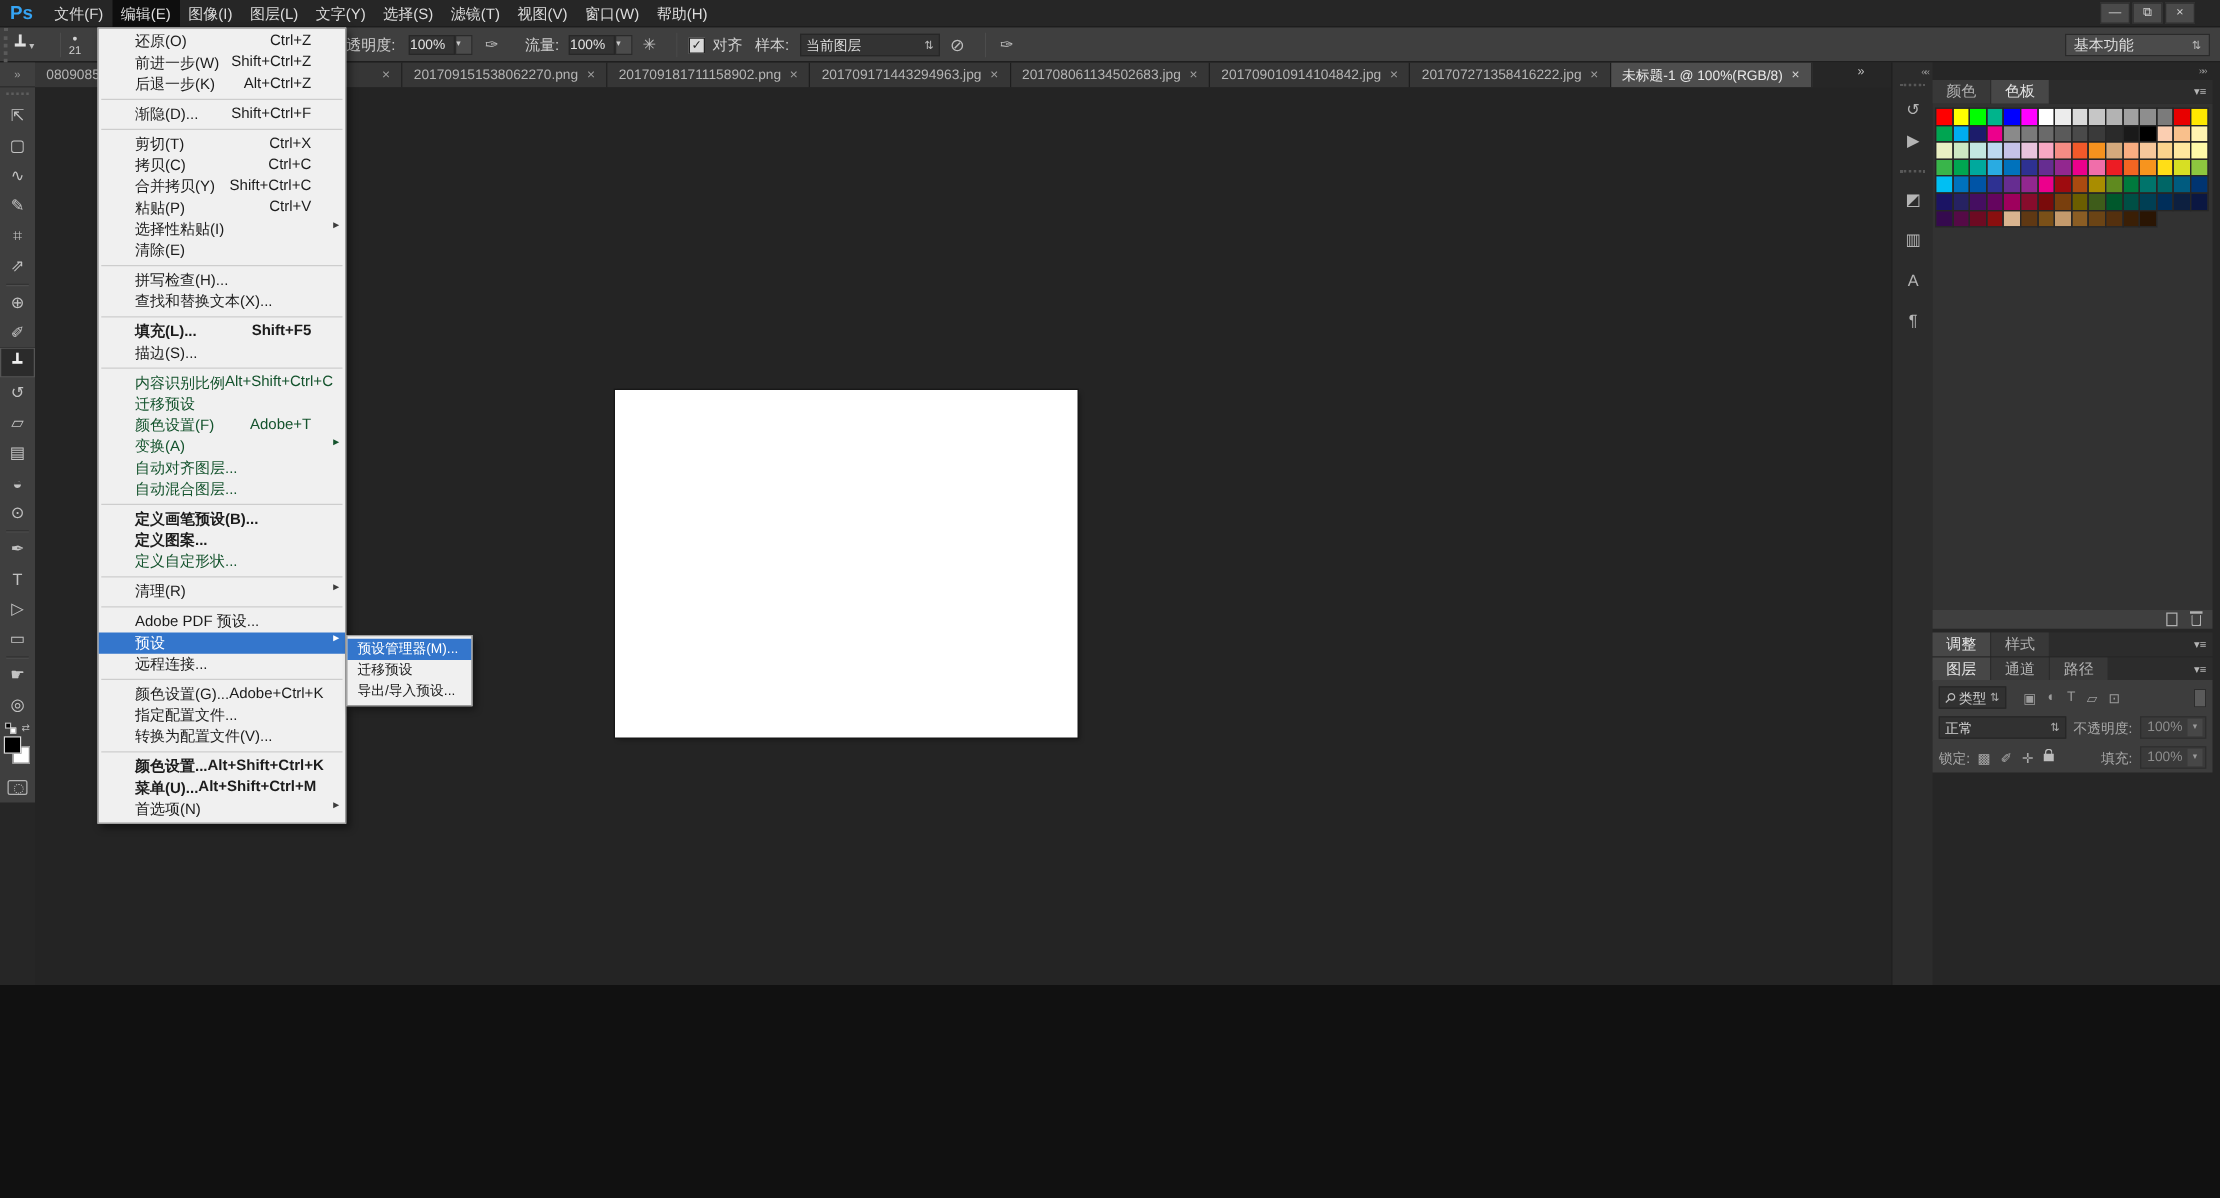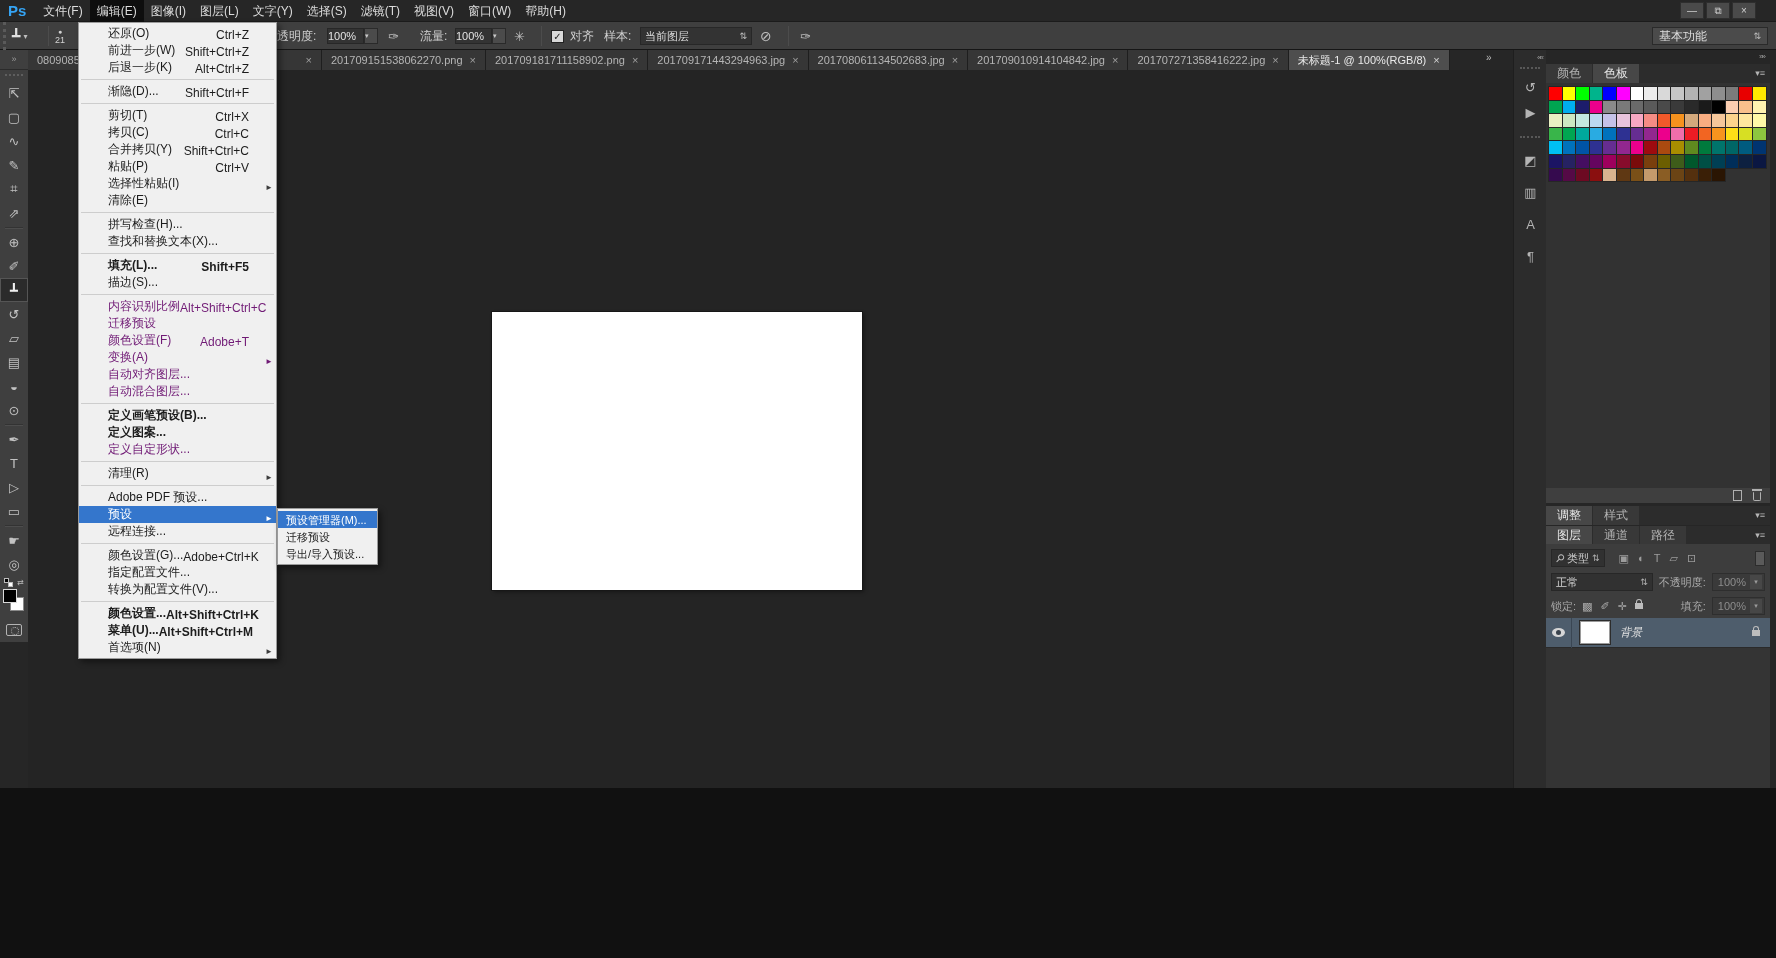--- a/index.html
+++ b/index.html
@@ -129,26 +129,26 @@
   .layer-lock{margin-left:auto;margin-right:10px}
   .lay-footer{top:880px;height:16px;background:#3d3d3d;border-top:1px solid #2b2b2b;display:flex;align-items:center;justify-content:flex-end;gap:9px;padding-right:8px}
   .pfi{color:#b0b0b0;font-size:11px;line-height:14px}
   .pfi.fx{font-size:9px;font-style:italic}
   .csstrash{display:inline-block;width:8px;height:9px;border:1px solid #b0b0b0;border-top:none;border-radius:1px 1px 2px 2px;position:relative;margin-top:2px}
   .csstrash::before{content:"";position:absolute;left:-2px;top:-3px;width:10px;height:2px;background:#b0b0b0}
   .newicon{display:inline-block;width:9px;height:11px;border:1px solid #b0b0b0;background:#3f3f3f}
 
   
   .menu{position:absolute;left:78px;top:22px;width:199px;background:#f0f0f0;border:1px solid #9b9b9b;box-shadow:3px 3px 6px rgba(0,0,0,.45);padding:2px 0;z-index:60;color:#1c1c1c}
-  .mi{display:flex;align-items:flex-end;height:17px;padding-left:29px;padding-right:3px;font-size:12px;white-space:nowrap}
+  .mi{display:flex;align-items:flex-start;height:17px;padding-left:29px;padding-right:3px;font-size:12px;white-space:nowrap}
   .mi-label{}
   .mi-sc{margin-left:auto;padding-right:14px}
   .mi-arrow{width:10px;font-size:8px;color:#3c3c3c;text-align:right}
   .mi.bold{font-weight:bold}
-  .mi.dis,.mi.dis .mi-sc,.mi.dis .mi-arrow{color:#701a75}
+  .mi.dis,.mi.dis .mi-sc,.mi.dis .mi-arrow{color:#14532d}
   .mi.hl{background:#3476cc;color:#fff}
   .mi.hl .mi-sc,.mi.hl .mi-arrow{color:#fff}
   .mi.sep{height:0;border-top:1px solid #cdcdcd;margin:3px 2px;padding:0;overflow:hidden}
   .submenu{position:absolute;left:277px;top:508px;width:101px;background:#f0f0f0;border:1px solid #9b9b9b;box-shadow:3px 3px 6px rgba(0,0,0,.45);padding:2px 0;z-index:61;color:#1c1c1c}
   .submenu .mi{padding-left:8px;font-size:11px}
 </style>
 </head>
 <body>
 
 <div class="app">
@@ -770,30 +770,20 @@
 
         </div>
         <span class="plabel ml-auto">填充:</span>
         <div class="gray-box">
           <span>100%</span>
           <span class="drop">▾</span>
         </div>
       </div>
     </div>
 
-    <div class="lay-list">
-      <div class="layer-row">
-        <div class="eyebox">
-            <span class="eyeicon"></span>
-          </div>
-        <div class="layer-thumb"></div>
-        <span class="layer-name">背景</span>
-        <span class="csslock layer-lock"></span>
-      </div>
-    </div>
 
     <div class="lay-footer">
 
         <span class="pfi">∞</span>
 
         <span class="pfi fx">fx</span>
 
         <span class="pfi">▣</span>
 
         <span class="pfi">◐</span>

